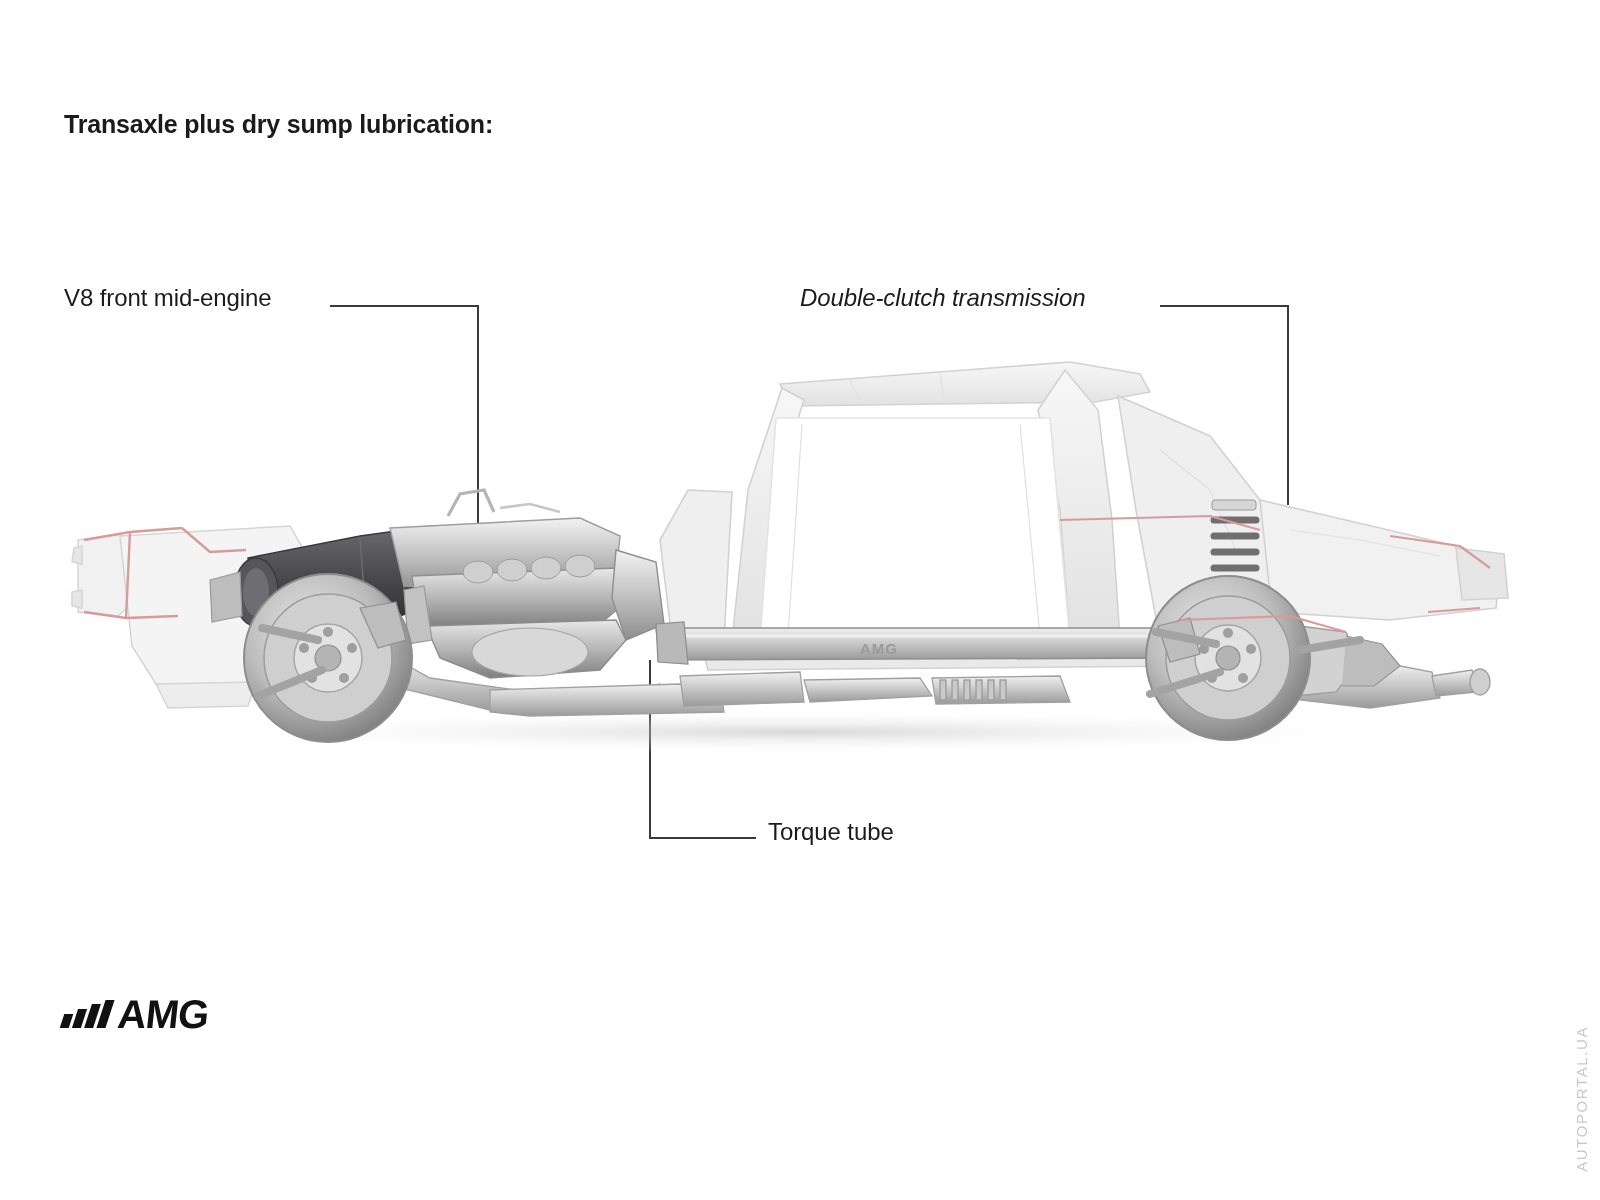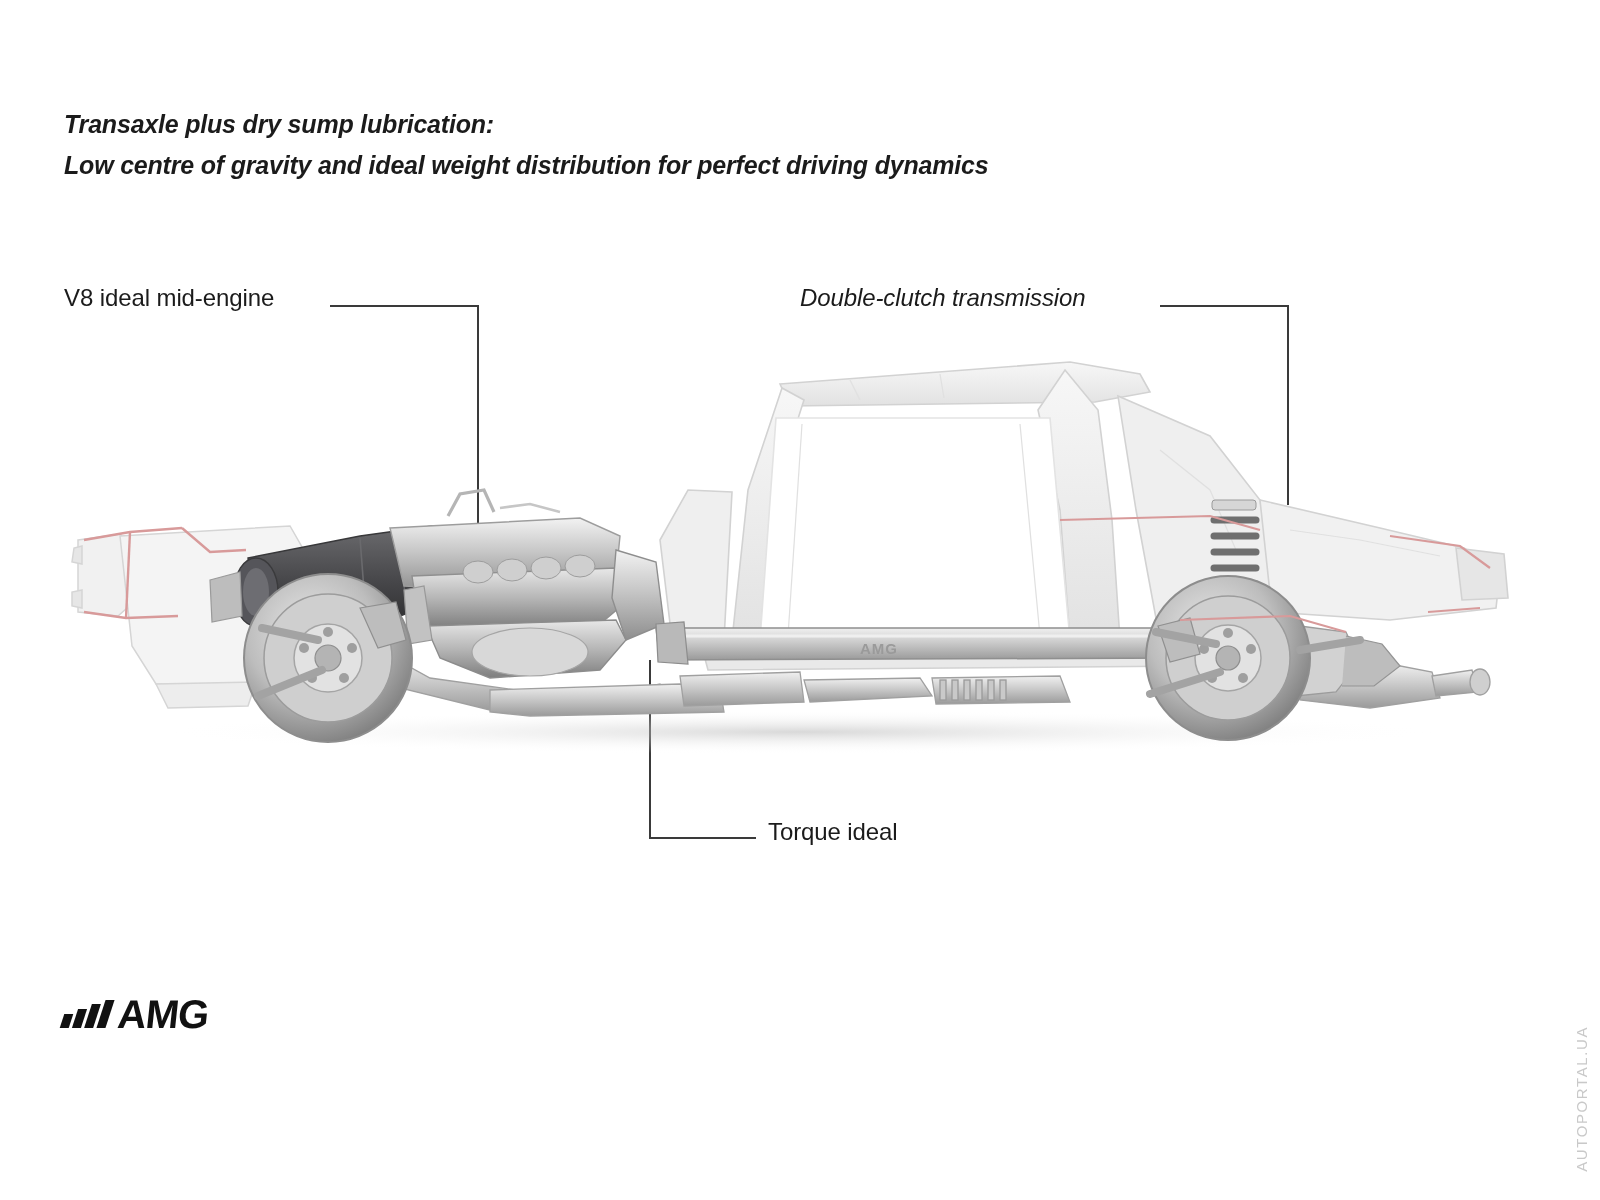--- a/index.html
+++ b/index.html
@@ -21,21 +21,21 @@
     position: absolute;
     left: 64px;
     top: 104px;
     width: 1200px;
     font-size: 25px;
     font-weight: bold;
     line-height: 1.62;
     letter-spacing: -0.2px;
     color: #1b1b1b;
   }
-  .headline div { white-space: nowrap; font-style: italic; }
+  .headline div { white-space: nowrap; }
 
   
   .callout {
     position: absolute;
     font-size: 24px;
     font-weight: 400;
     color: #1b1b1b;
     white-space: nowrap;
     letter-spacing: -0.1px;
   }
@@ -110,26 +110,25 @@
     writing-mode: vertical-rl;
     transform: rotate(180deg);
     font-family: "Liberation Sans", sans-serif;
   }
 </style>
 </head>
 <body>
 
 <div class="headline">
   <div>Transaxle plus dry sump lubrication:</div>
-  <div>Low centre of gravity and ideal weight distribution for perfect driving dynamics</div>
 </div>
 
-<div class="callout" id="label-engine">V8 ideal mid-engine</div>
+<div class="callout" id="label-engine">V8 front mid-engine</div>
 <div class="callout" id="label-dct">Double-clutch transmission</div>
-<div class="callout" id="label-torque">Torque ideal</div>
+<div class="callout" id="label-torque">Torque tube</div>
 
 <svg class="leaders" viewBox="0 0 1600 1200">
   <g stroke="#3a3a3a" stroke-width="2" fill="none" shape-rendering="geometricPrecision">
 
     <path d="M330 306 H478 V614"></path>
 
     <path d="M1160 306 H1288 V505"></path>
 
     <path d="M756 838 H650 V660"></path>
   </g>

